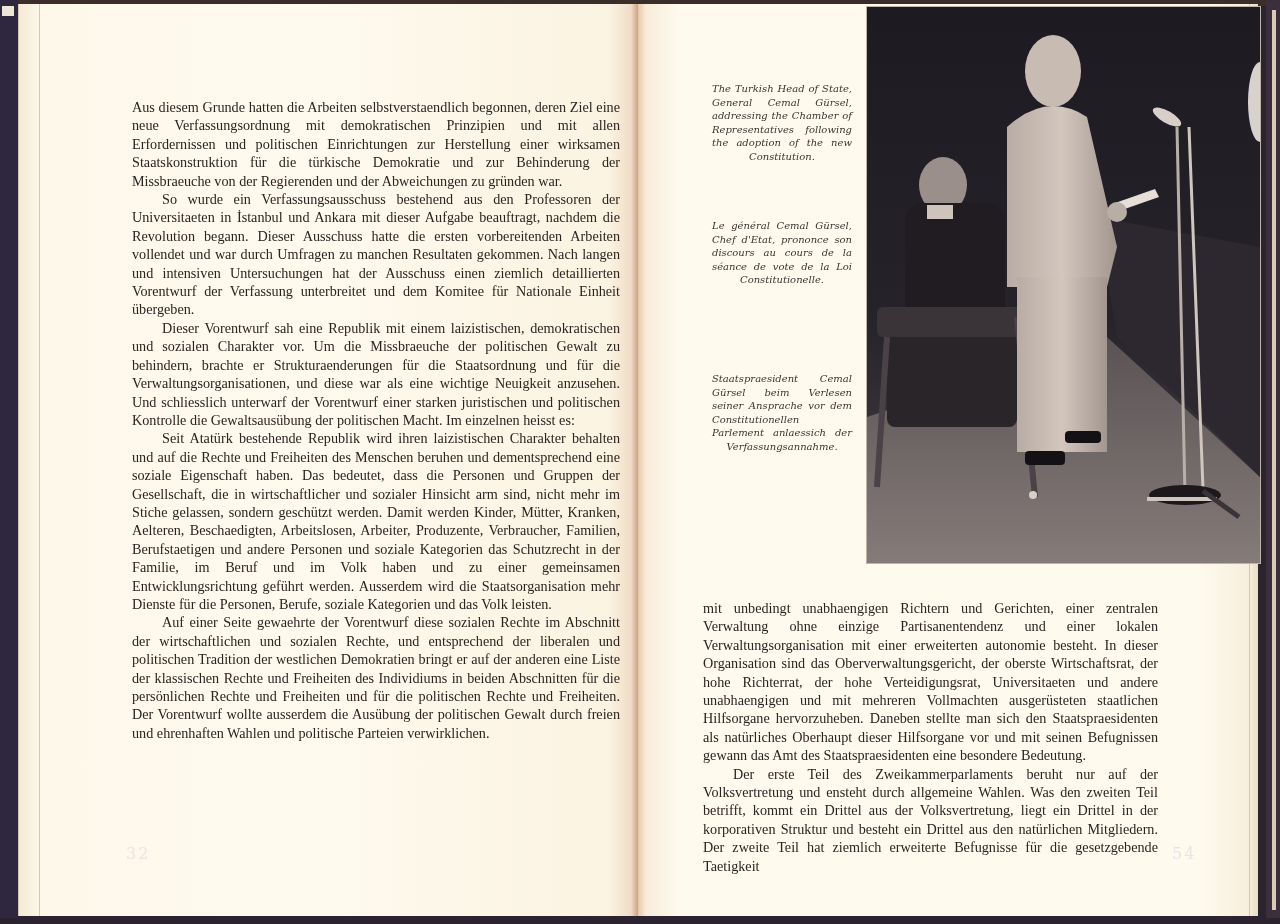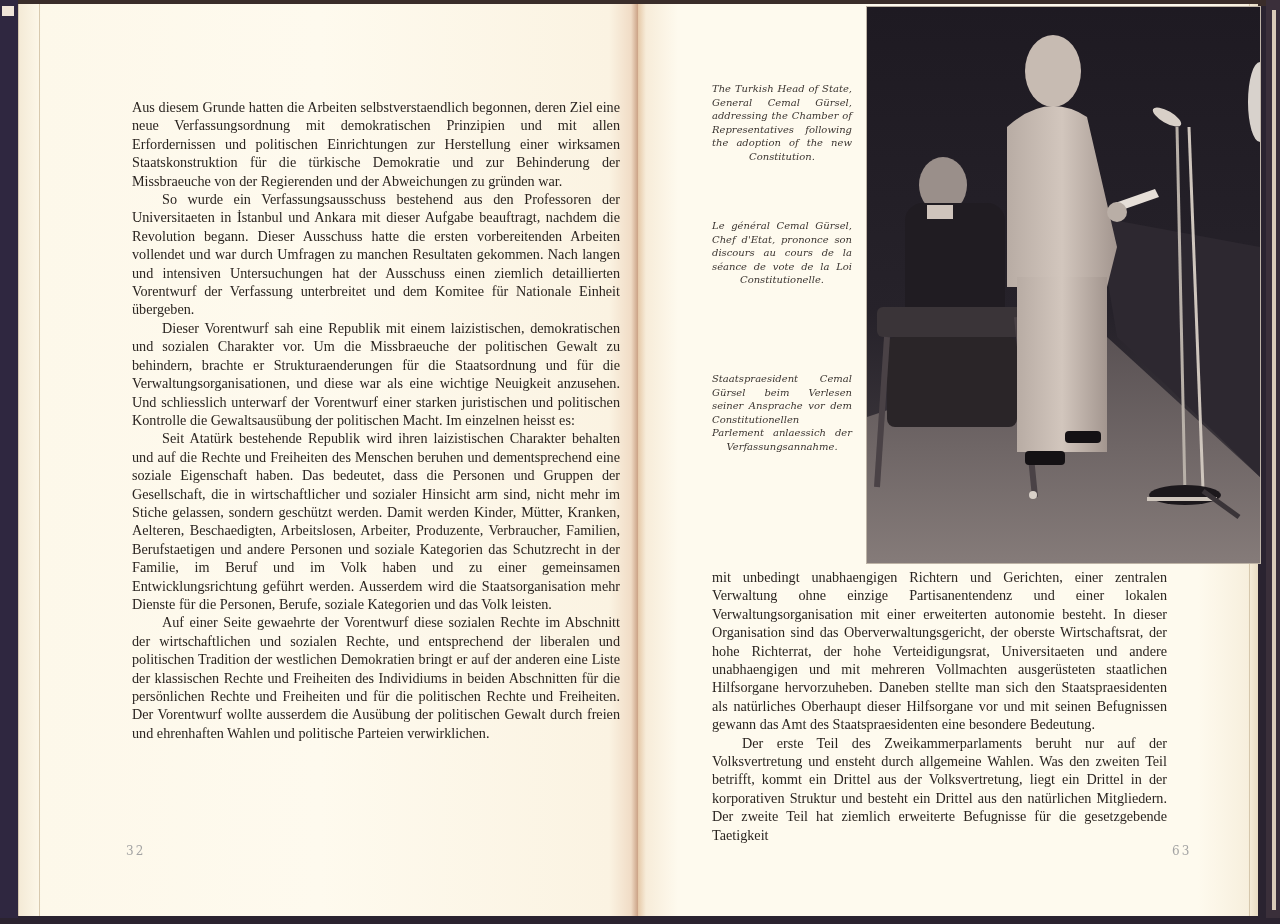--- a/index.html
+++ b/index.html
@@ -37,44 +37,44 @@
       font-family: "Liberation Serif", "DejaVu Serif", serif;
       font-size: 14.2px;
       line-height: 18.4px;
       color: #2a2420;
       text-align: justify;
       hyphens: none;
     }
     .body-text p { margin: 0; text-indent: 30px; }
     .body-text p.noindent { text-indent: 0; }
     .left-text { left: 132px; top: 98px; width: 488px; }
-    .right-text { left: 703px; top: 568px; width: 455px; margin-left: 9px; }
+    .right-text { left: 703px; top: 599px; width: 455px; }
 
     .caption-block {
       position: absolute;
       font-family: "DejaVu Serif", "Liberation Serif", serif;
       font-style: italic;
       font-size: 10px;
       line-height: 13.6px;
       color: #3a3430;
       text-align: justify;
       text-align-last: center;
       width: 140px;
       left: 712px;
     }
     .cap-en { top: 82px; }
     .cap-fr { top: 219px; }
     .cap-de { top: 340px; margin-top: 32px; }
 
     .page-number {
       position: absolute;
       font-family: "DejaVu Serif", serif;
-      font-size: 12px;
+      font-size: 16px;
       letter-spacing: 2px;
-      color: #a3a3a3;
+      color: #e5e5e5;
     }
     .pn-left { left: 126px; top: 844px; }
     .pn-right { left: 1172px; top: 844px; }
 
     .photo {
       position: absolute;
       left: 866px; top: 6px; width: 393px; height: 556px;
       background: #1c1920;
       overflow: hidden;
       border: 1px solid #bdb3a6;
@@ -165,15 +165,15 @@
     <line x1="280" y1="492" x2="350" y2="492" stroke="#cfc6bd" stroke-width="4"></line>
     <line x1="336" y1="484" x2="372" y2="510" stroke="#3a3438" stroke-width="5"></line>
   </svg>
 </div>
 
 <div class="body-text right-text">
   <p class="noindent">mit unbedingt unabhaengigen Richtern und Gerichten, einer zentralen Verwaltung ohne einzige Partisanentendenz und einer lokalen Verwaltungsorganisation mit einer erweiterten autonomie besteht. In dieser Organisation sind das Oberverwaltungsgericht, der oberste Wirtschaftsrat, der hohe Richterrat, der hohe Verteidigungsrat, Universitaeten und andere unabhaengigen und mit mehreren Vollmachten ausgerüsteten staatlichen Hilfsorgane hervorzuheben. Daneben stellte man sich den Staatspraesidenten als natürliches Oberhaupt dieser Hilfsorgane vor und mit seinen Befugnissen gewann das Amt des Staatspraesidenten eine besondere Bedeutung.</p>
   <p>Der erste Teil des Zweikammerparlaments beruht nur auf der Volksvertretung und ensteht durch allgemeine Wahlen. Was den zweiten Teil betrifft, kommt ein Drittel aus der Volksvertretung, liegt ein Drittel in der korporativen Struktur und besteht ein Drittel aus den natürlichen Mitgliedern. Der zweite Teil hat ziemlich erweiterte Befugnisse für die gesetzgebende Taetigkeit</p>
 </div>
 
-<div class="page-number pn-right">63</div>
+<div class="page-number pn-right">54</div>
 
 <div class="backdrop-bottom"></div>
 
 </body></html>

